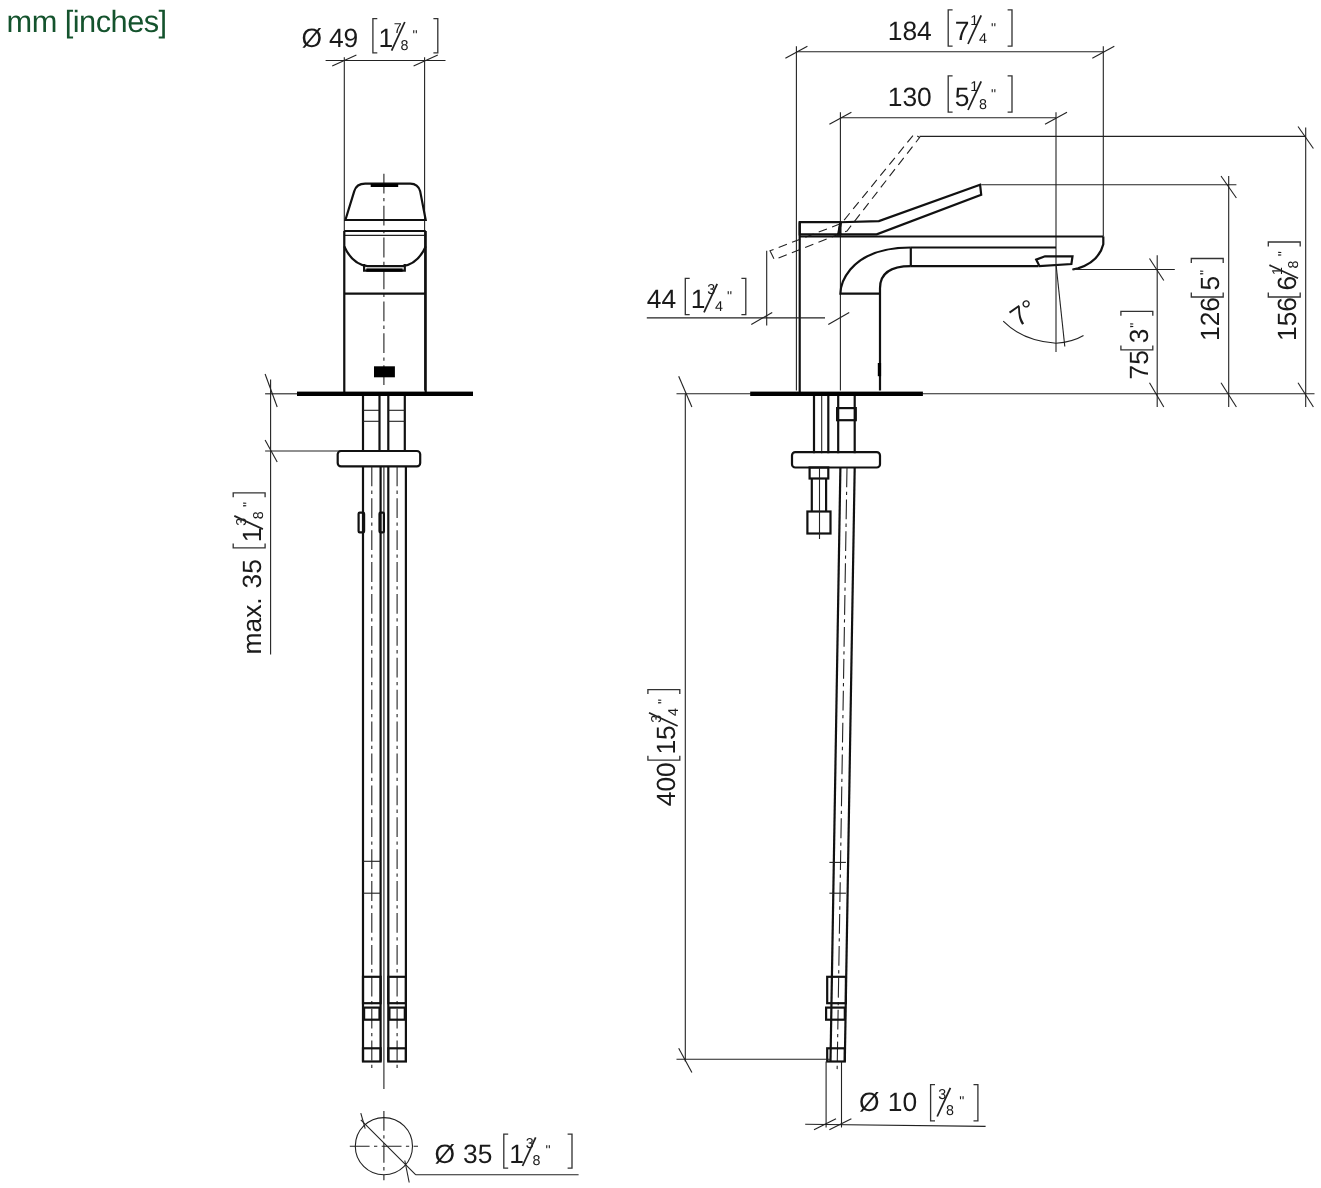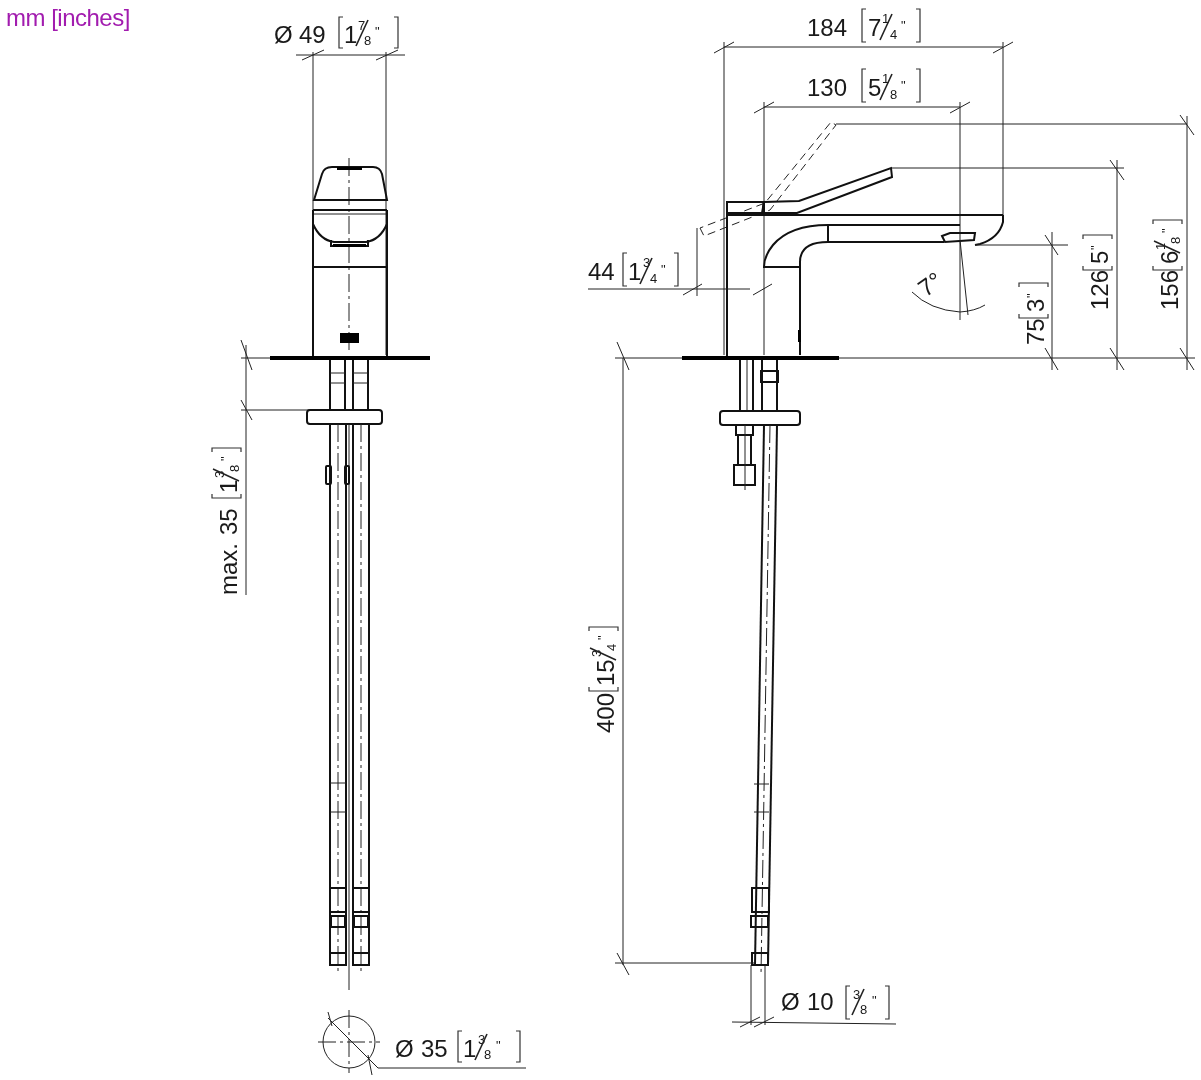--- a/index.html
+++ b/index.html
@@ -1,19 +1,19 @@
 <!DOCTYPE html>
 <html><head>
 <meta charset="utf-8">
 <style>
   html, body { margin: 0; padding: 0; background: #ffffff; }
   body { width: 1201px; height: 1080px; position: relative; overflow: hidden;
          font-family: "Liberation Sans", "DejaVu Sans", sans-serif; color: #1a1a1a; }
   svg { position: absolute; left: 0; top: 0; }
-  .units { position: absolute; left: 6px; top: 4px; font-size: 24px; letter-spacing: -0.5px; color: #a21caf; }
+  .units { position: absolute; left: 6px; top: 4px; font-size: 28px; letter-spacing: -0.5px; color: #14532d; }
   .thin { stroke: #222; stroke-width: 1; fill: none; }
   .med  { stroke: #111; stroke-width: 2; fill: none; }
   .dash { stroke: #222; stroke-width: 1; fill: none; stroke-dasharray: 8 5; }
   .center { stroke: #222; stroke-width: 1; fill: none; stroke-dasharray: 18 4 3 4; }
   .plate { fill: #000; }
   .dimtxt { font-family: "Liberation Sans", sans-serif; font-size: 24px; fill: #1a1a1a; }
   .fraction { font-family: "Liberation Sans", sans-serif; font-size: 13px; fill: #1a1a1a; }
   .bracket { stroke: #333; stroke-width: 1.2; fill: none; }
 </style>
 </head>

